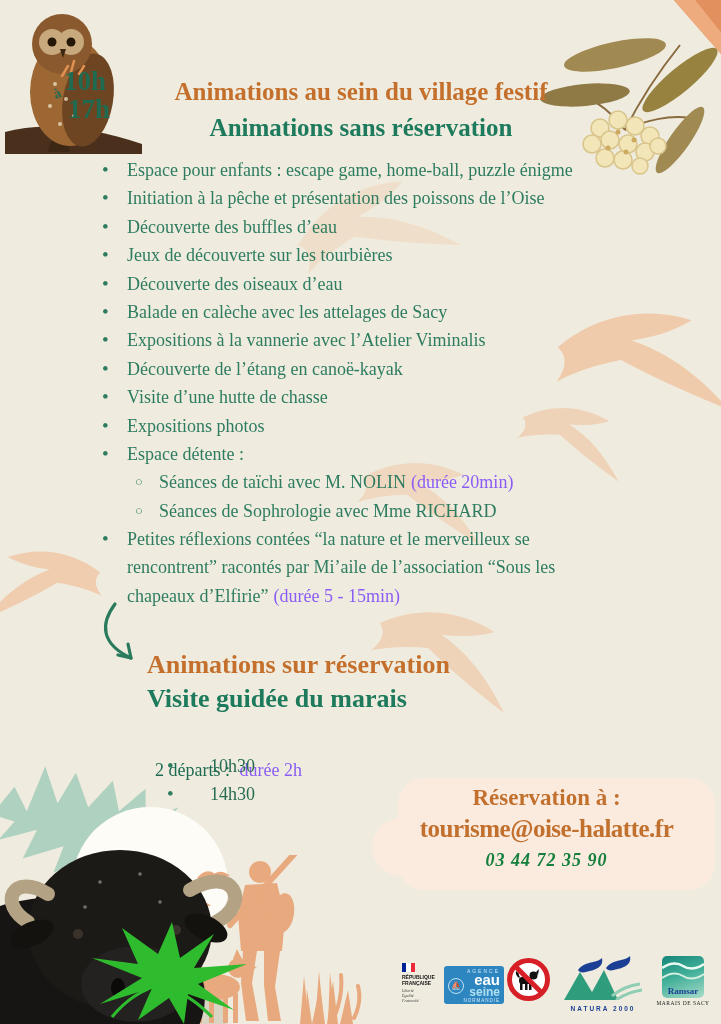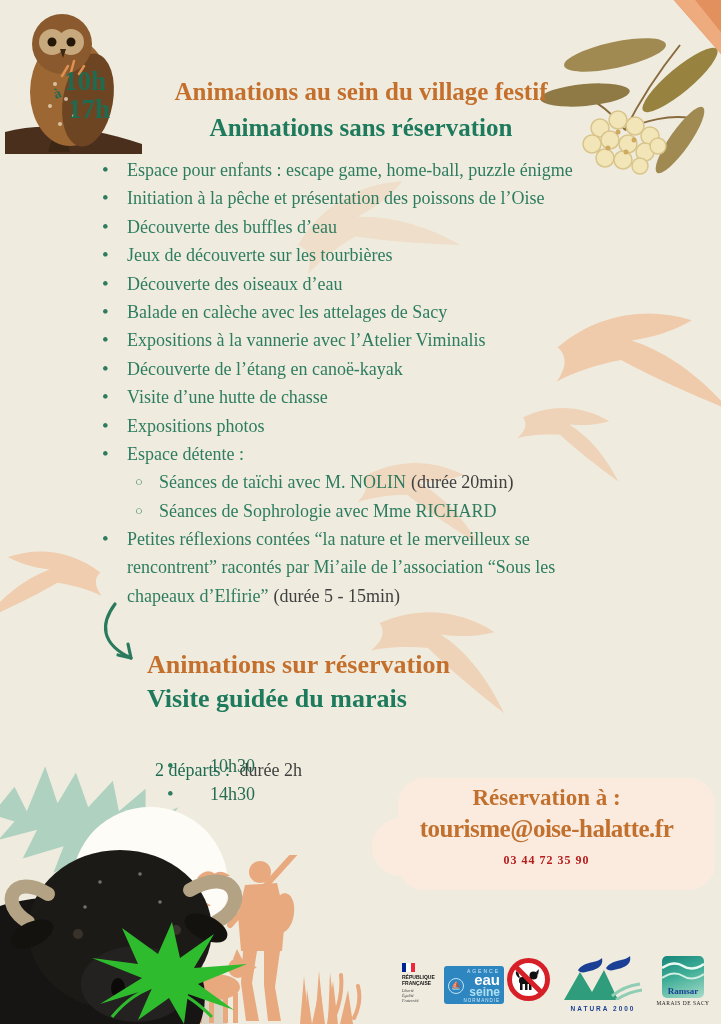--- a/index.html
+++ b/index.html
@@ -15,36 +15,36 @@
   .time-start{position:absolute;left:14px;top:10px;font-size:27px;}
   .time-end{position:absolute;left:18px;top:38px;font-size:27px;}
   .list{position:absolute;left:102px;top:156px;width:508px;z-index:5;}
   .li{display:flex;align-items:flex-start;line-height:28.4px;height:28.4px;white-space:nowrap;}
   .li .dot{width:25px;flex:none;color:#2e7c60;font-size:19px;}
   .li .txt{font-size:18px;color:#2e7c60;margin:0;}
   .sub{padding-left:33px;}
   .sub .dot{width:24px;font-size:13px;}
   .li.closing{height:auto;white-space:normal;}
   .li.closing .txt{width:465px;}
-  .dur{color:#404040;margin-left:5px;text-align:center;}
+  .dur{color:#8b5cf6;margin-left:5px;text-align:center;}
   .sec-headings{position:absolute;left:147px;top:648px;z-index:5;}
   .sec-h1{font-size:26px;font-weight:bold;color:#c4702c;line-height:34px;white-space:nowrap;}
   .sec-h2{font-size:26px;font-weight:bold;color:#1e7a5c;line-height:34px;white-space:nowrap;}
   .departs{position:absolute;left:155px;top:760px;font-size:18px;color:#1f6b52;z-index:5;white-space:nowrap;}
   .departs .dur{font-size:18px;}
   .dep-times{position:absolute;left:167px;top:752px;z-index:5;}
   .dep-times .li .dot{width:23px;}
   .dep-times .li .txt{color:#276b52;margin-left:20px;}
   
   .blob-wide{position:absolute;left:372px;top:818px;width:343px;height:58px;background:#fbebdf;border-radius:29px;z-index:3;}
   .blob-main{position:absolute;left:398px;top:778px;width:317px;height:112px;background:#fbebdf;border-radius:26px;z-index:3;}
   .contact{position:absolute;left:378px;top:783px;width:337px;text-align:center;z-index:5;color:#c2702e;font-weight:bold;}
   .contact .c-head{font-size:23px;line-height:30px;}
   .contact .c-email{font-size:25px;line-height:32px;letter-spacing:-0.5px;}
-  .contact .c-phone{font-size:12px;line-height:30px;letter-spacing:1px;color:#b91c1c;}
+  .contact .c-phone{font-size:18px;line-height:30px;letter-spacing:1px;color:#15803d;font-style:italic;}
   
   .logo-rf{position:absolute;left:402px;top:963px;width:40px;z-index:5;color:#111;}
   .logo-rf .flag{width:13px;height:9px;display:flex;margin-bottom:2px;}
   .logo-rf .flag i{flex:1;}
   .logo-rf .rf-title{font-family:"Liberation Sans",sans-serif;font-weight:bold;font-size:5px;line-height:1.2;white-space:pre-line;}
   .logo-rf .rf-motto{font-style:italic;font-size:4px;line-height:1.3;color:#444;white-space:pre-line;margin-top:2px;}
   .logo-eau{position:absolute;left:444px;top:966px;width:60px;height:38px;background:#2e86c1;border-radius:3px;z-index:5;
             display:flex;flex-direction:column;align-items:flex-end;padding:2px 4px 2px 0;box-sizing:border-box;
             font-family:"Liberation Sans",sans-serif;}
   .logo-eau .e1{font-size:5px;letter-spacing:2px;color:#cfe9f7;}

